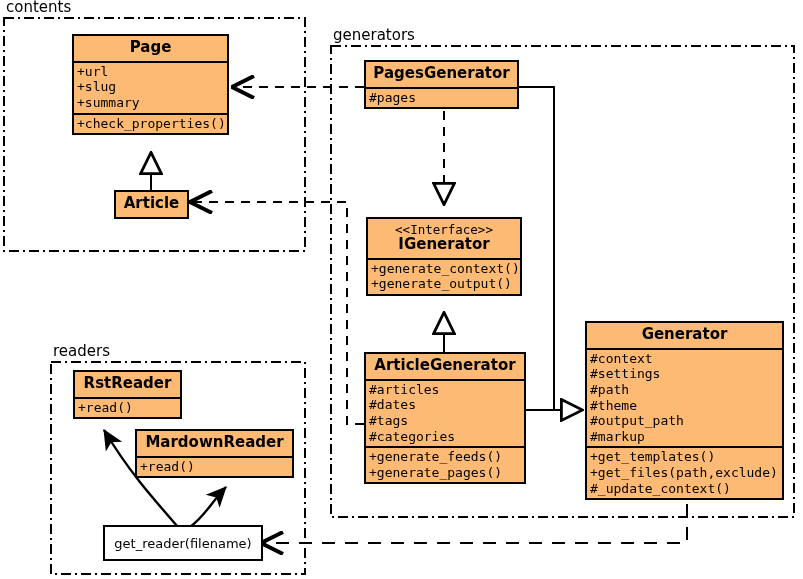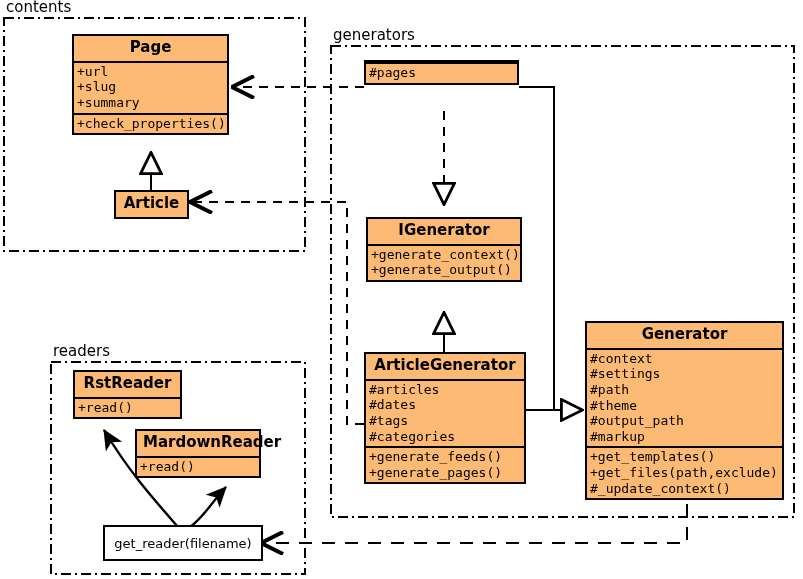--- a/index.html
+++ b/index.html
@@ -166,27 +166,29 @@
     <div class="compartment">
       <div class="row">+check_properties()</div>
     </div>
   </div>
 
   <div class="uml" style="left:114px; top:190px; width:75px;">
     <div class="title">Article</div>
   </div>
 
   <div class="uml" style="left:364px; top:60px; width:155px;">
+    <div class="title">PagesGenerator</div>
     <div class="compartment">
       <div class="row">#pages</div>
     </div>
   </div>
 
   <div class="uml" style="left:366px; top:217px; width:156px;">
     <div class="title">
+      <span class="stereo">&lt;&lt;Interface&gt;&gt;</span>
       <span>IGenerator</span>
     </div>
     <div class="compartment">
       <div class="row">+generate_context()</div>
       <div class="row">+generate_output()</div>
     </div>
   </div>
 
   <div class="uml" style="left:364px; top:352px; width:162px;">
     <div class="title">ArticleGenerator</div>
@@ -219,21 +221,21 @@
     </div>
   </div>
 
   <div class="uml" style="left:73px; top:370px; width:109px;">
     <div class="title">RstReader</div>
     <div class="compartment">
       <div class="row">+read()</div>
     </div>
   </div>
 
-  <div class="uml" style="left:135px; top:429px; width:126px;">
+  <div class="uml" style="left:135px; top:429px; width:159px;">
     <div class="title">MardownReader</div>
     <div class="compartment">
       <div class="row">+read()</div>
     </div>
   </div>
 
   <div class="fnbox" style="left:94px; top:525px; width:160px; height:36px;margin-left:9px;">
     <span class="label">get_reader(filename)</span>
   </div>
 

